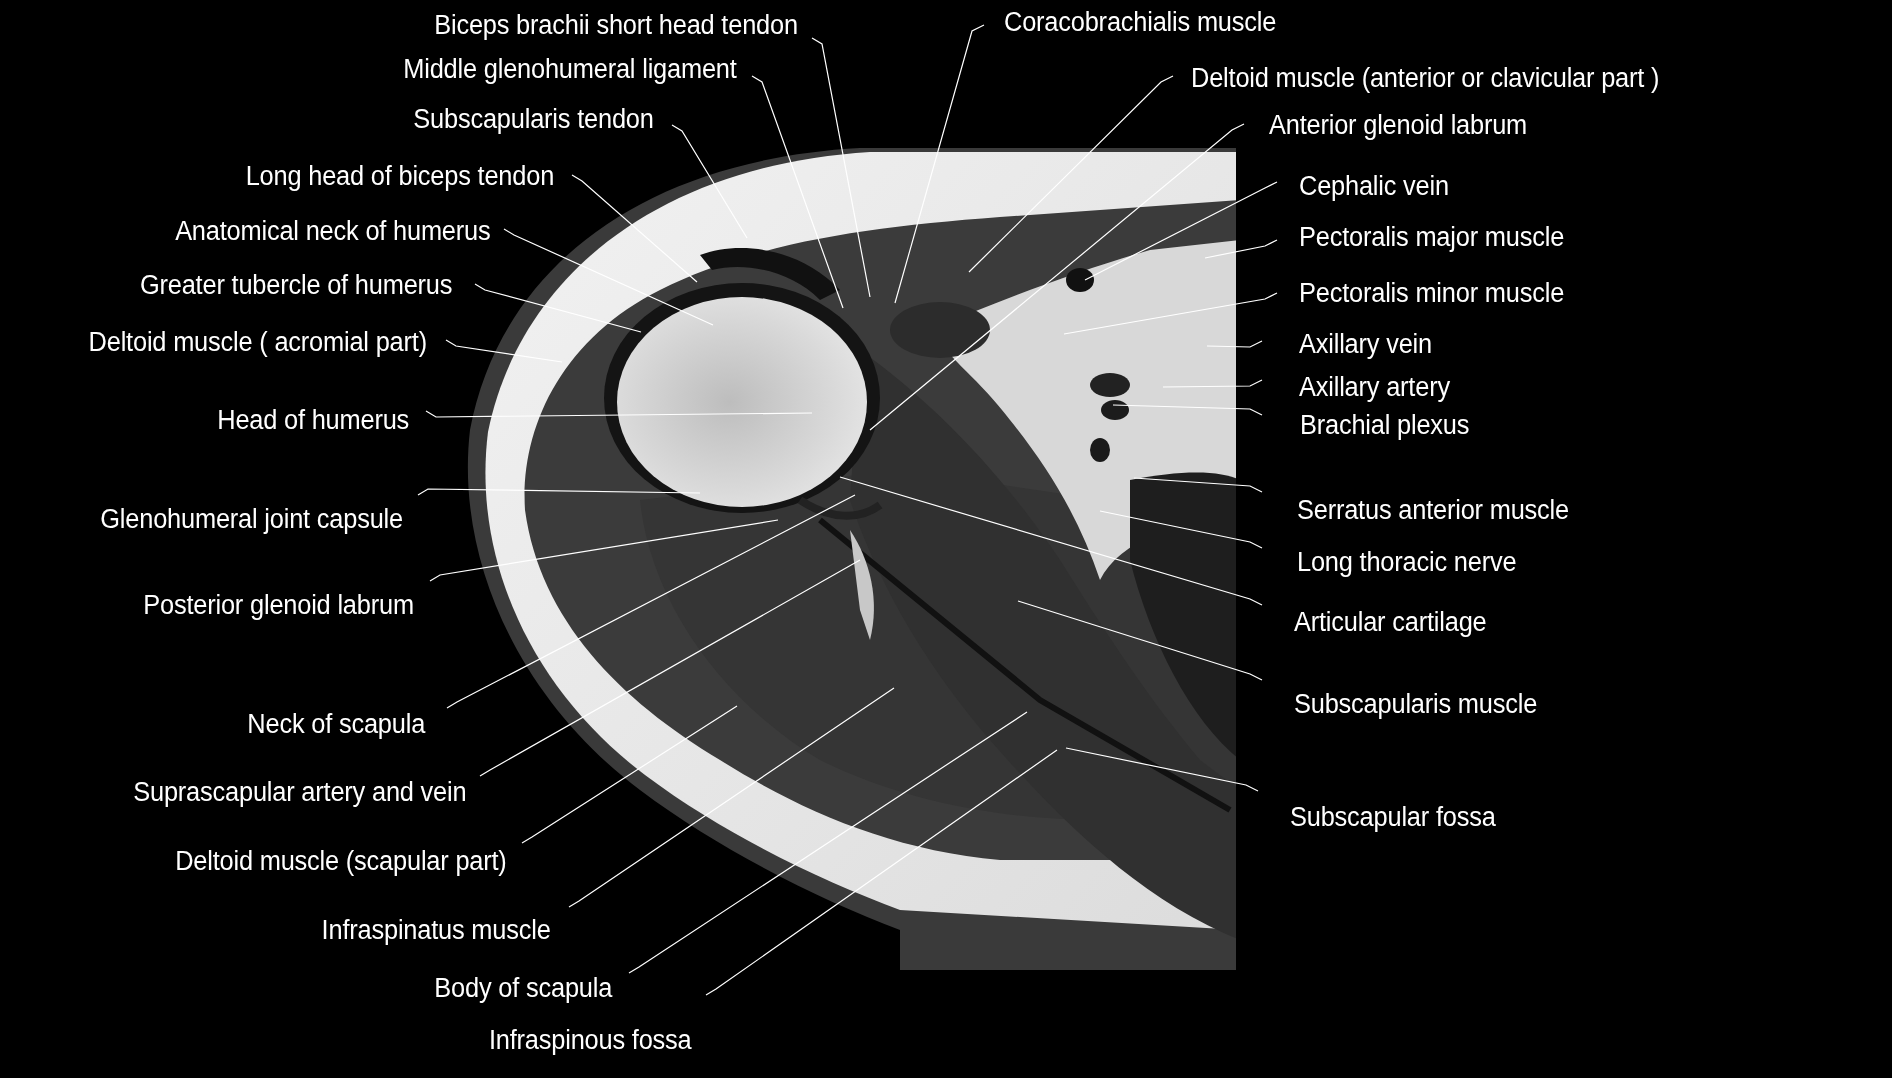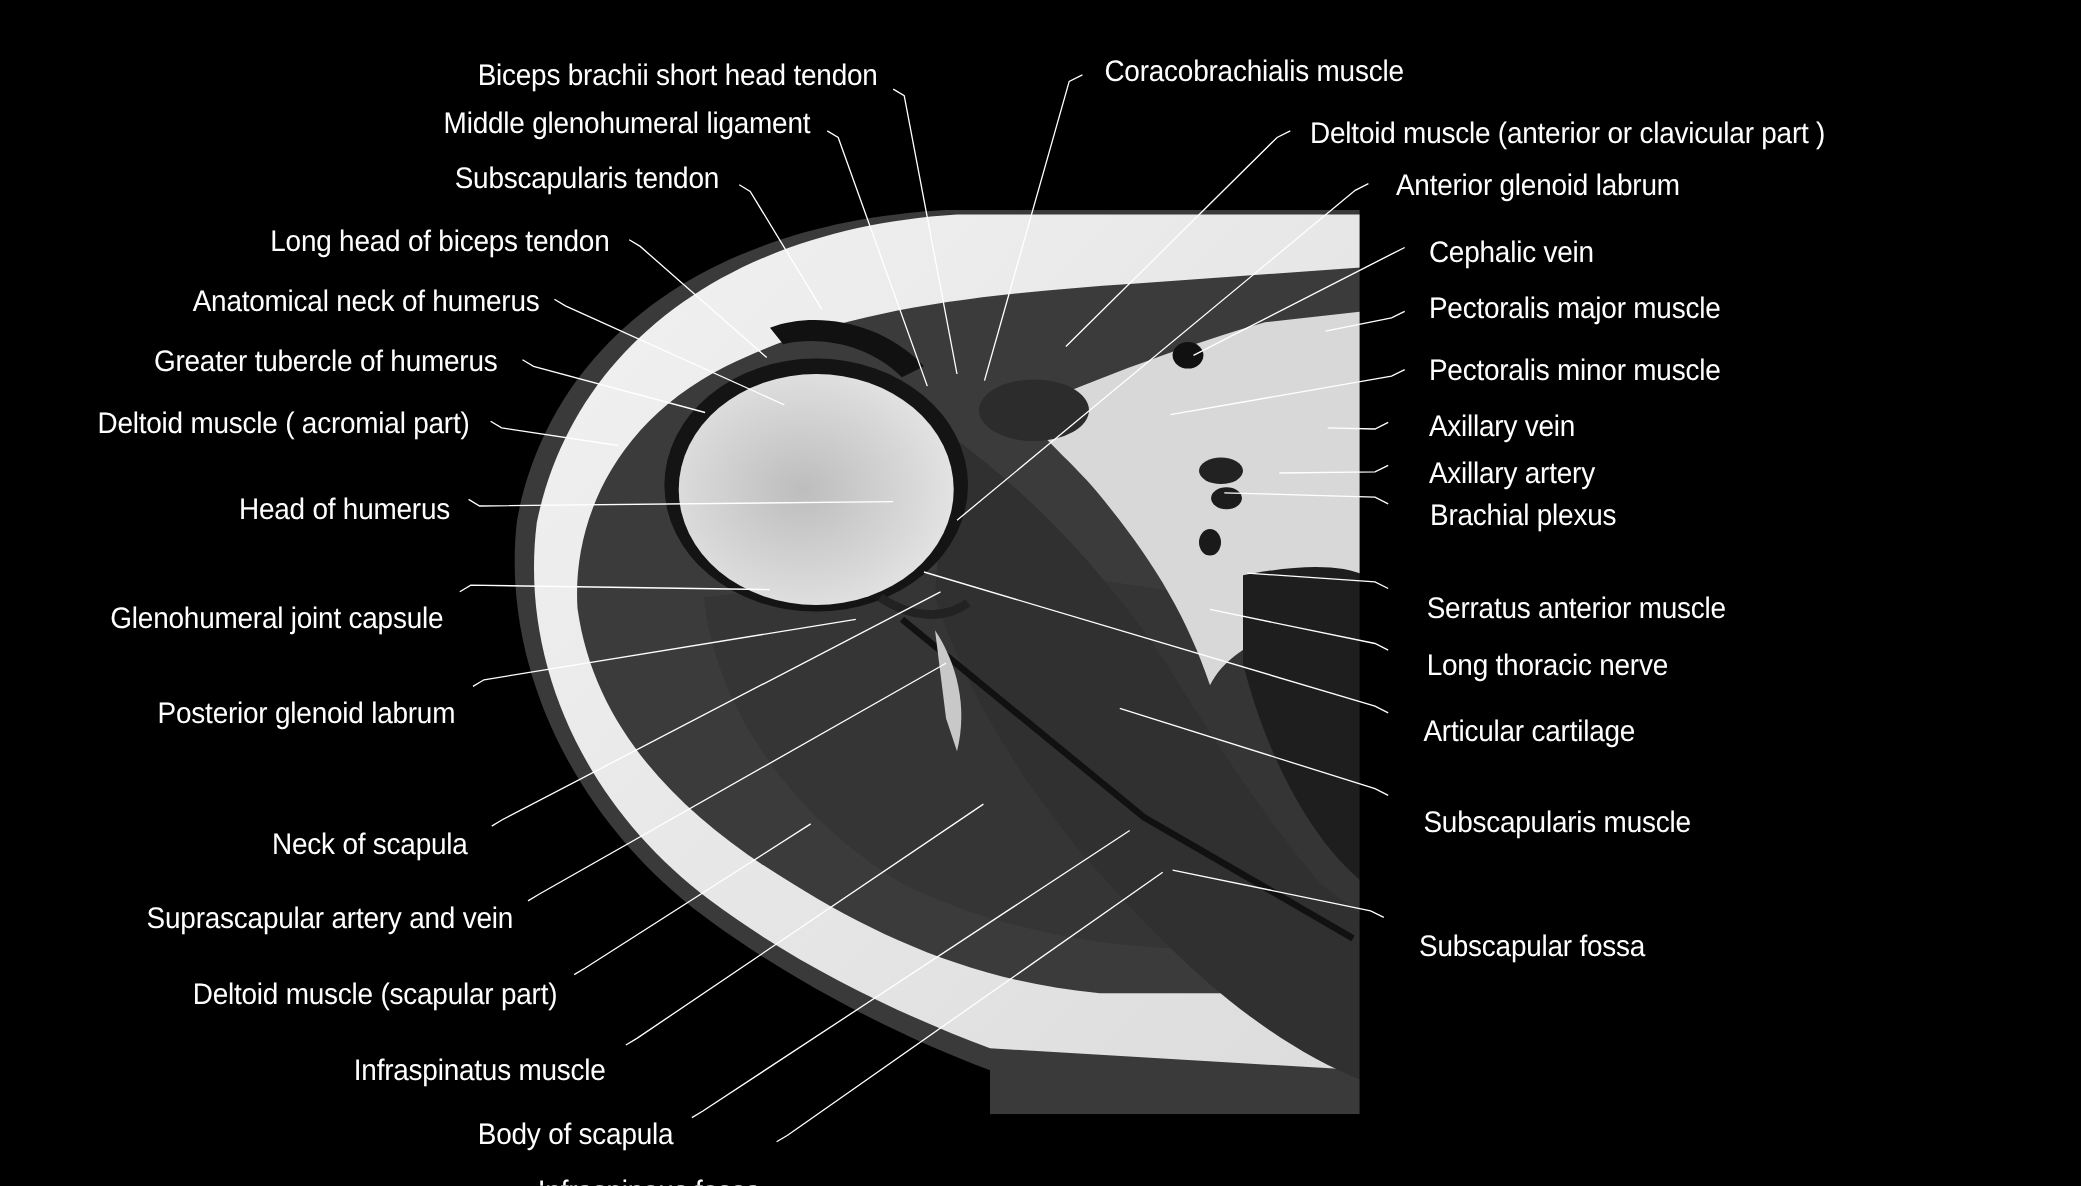--- a/index.html
+++ b/index.html
@@ -1,17 +1,17 @@
 <!DOCTYPE html>
 <html><head>
 <meta charset="utf-8">
 <style>
   html, body { margin:0; padding:0; background:#000; }
   body { width:1892px; height:1078px; position:relative; overflow:hidden; font-family:"Liberation Sans", sans-serif; }
-  #stage { position:absolute; left:0; top:0; width:1892px; height:811px;margin-top:43px; }
+  #stage { position:absolute; left:0; top:0; width:1892px; height:811px; }
   svg.mri { position:absolute; left:0; top:0; }
   .label { position:absolute; color:#fff; font-size:27px; white-space:nowrap; line-height:1; letter-spacing:-0.2px; transform:scaleX(0.94); }
   .label.left { transform-origin:right center; }
   .label.right { transform-origin:left center; }
 </style>
 </head>
 <body>
 
 <div id="stage">
   <svg class="mri" width="1892" height="1078" viewBox="0 0 1892 1078">

